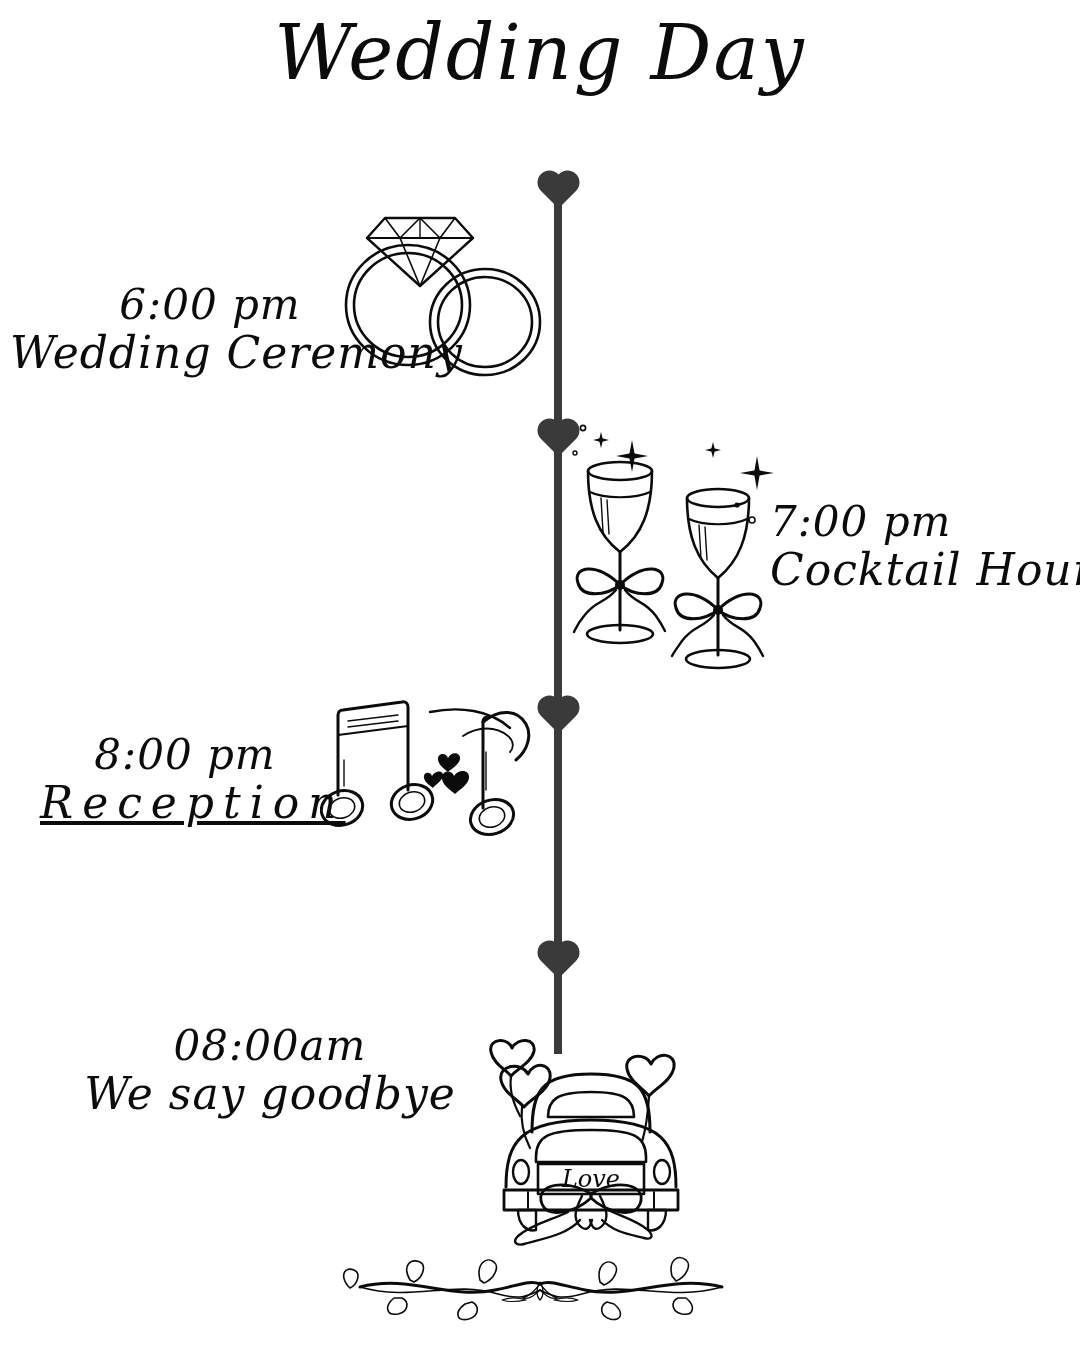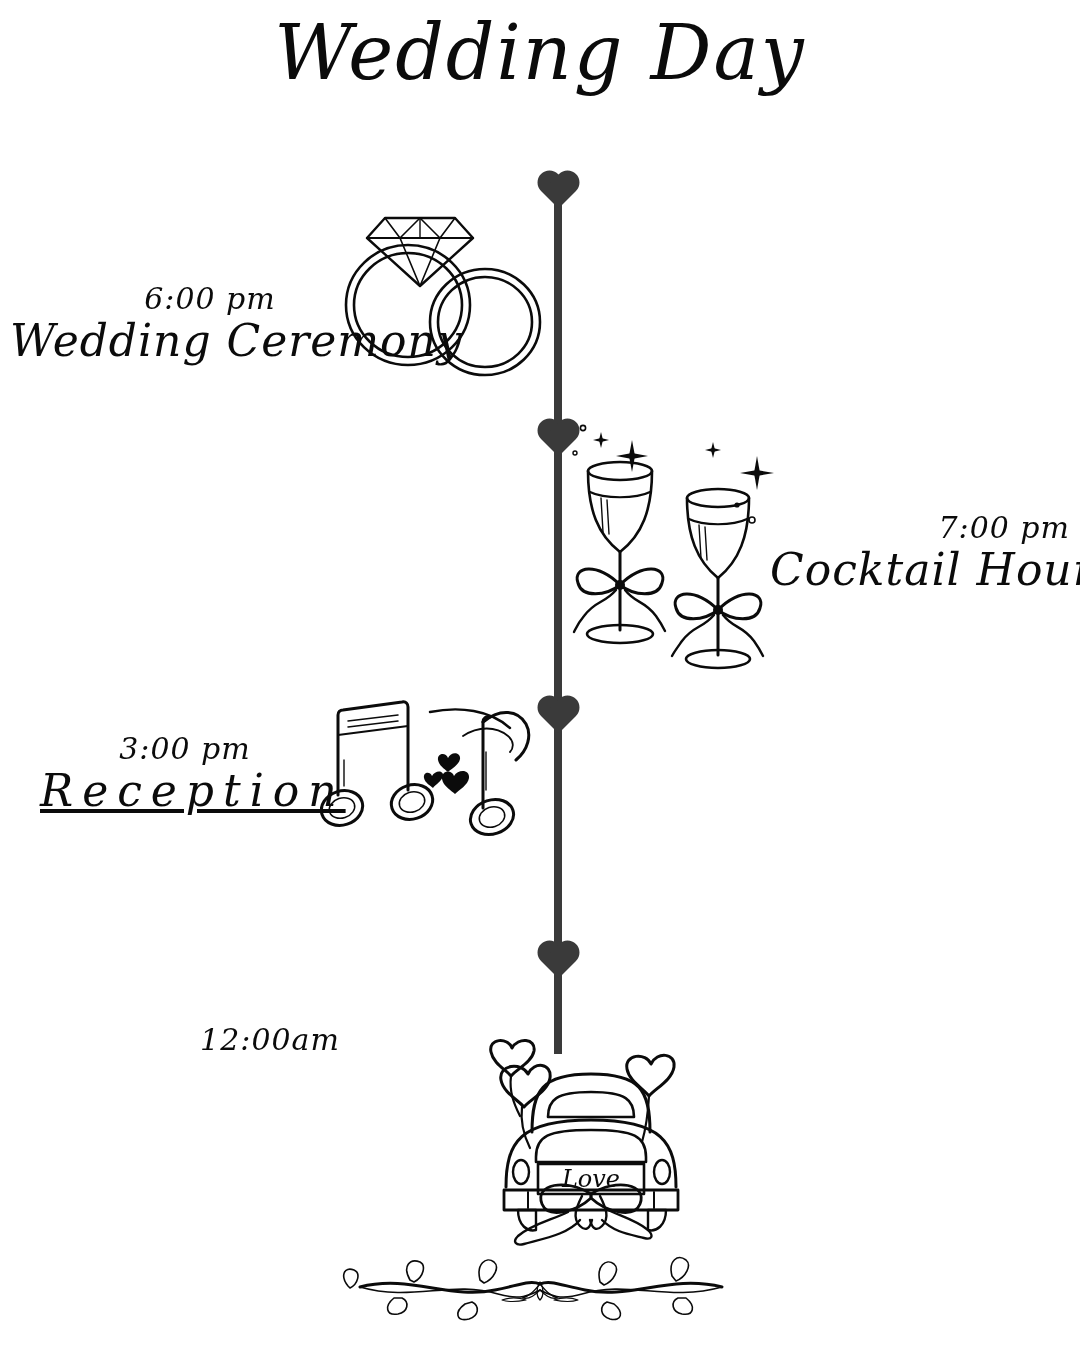--- a/index.html
+++ b/index.html
@@ -68,34 +68,34 @@
 
   
   .entry {
     position: absolute;
     color: #0b0b0b;
     white-space: nowrap;
   }
   .entry .time {
     font-family: "DejaVu Serif", serif;
     font-style: italic;
-    font-size: 30px;
+    font-size: 42px;
     line-height: 1.05;
     letter-spacing: 1px;
   }
   .entry .label {
     font-family: "DejaVu Serif", serif;
     font-style: italic;
     font-size: 44px;
     line-height: 1.18;
     letter-spacing: 1px;
   }
 
   .entry.e1 { left: 10px;  top: 283px; width: 400px; text-align: center; }
-  .entry.e2 { left: 770px; top: 500px; width: 300px; text-align: right; margin-top: 12px; }
+  .entry.e2 { left: 770px; top: 500px; width: 300px; text-align: left; }
   .entry.e3 { left: 40px;  top: 733px; width: 290px; text-align: center; }
   .entry.e3 .label { letter-spacing: 9px; text-decoration: underline; }
   .entry.e4 { left: 80px;  top: 1024px; width: 380px; text-align: center; }
 
   
   .illus { position: absolute; }
   .illus svg { display: block; }
 
   .illus-rings   { left: 330px; top: 190px;  width: 230px; height: 200px; }
   .illus-glasses { left: 570px; top: 420px;  width: 220px; height: 255px; }
@@ -121,26 +121,27 @@
     <div class="time">6:00 pm</div>
     <div class="label">Wedding Ceremony</div>
   </div>
 
   <div class="entry e2">
     <div class="time">7:00 pm</div>
     <div class="label">Cocktail Hour</div>
   </div>
 
   <div class="entry e3">
-    <div class="time">3:00 pm</div>
+    <div class="time">8:00 pm</div>
     <div class="label">Reception</div>
   </div>
 
   <div class="entry e4">
-    <div class="time">12:00am</div>
+    <div class="time">08:00am</div>
+    <div class="label">We say goodbye</div>
   </div>
 
   <div class="illus illus-rings">
     <svg viewBox="0 0 230 200" width="230" height="200" fill="none" stroke="#0b0b0b" stroke-width="2.6" stroke-linecap="round" stroke-linejoin="round">
 
       <ellipse cx="78" cy="115" rx="62" ry="60"></ellipse>
       <ellipse cx="78" cy="115" rx="54" ry="52"></ellipse>
 
       <ellipse cx="155" cy="132" rx="55" ry="53"></ellipse>
       <ellipse cx="155" cy="132" rx="47" ry="45"></ellipse>

